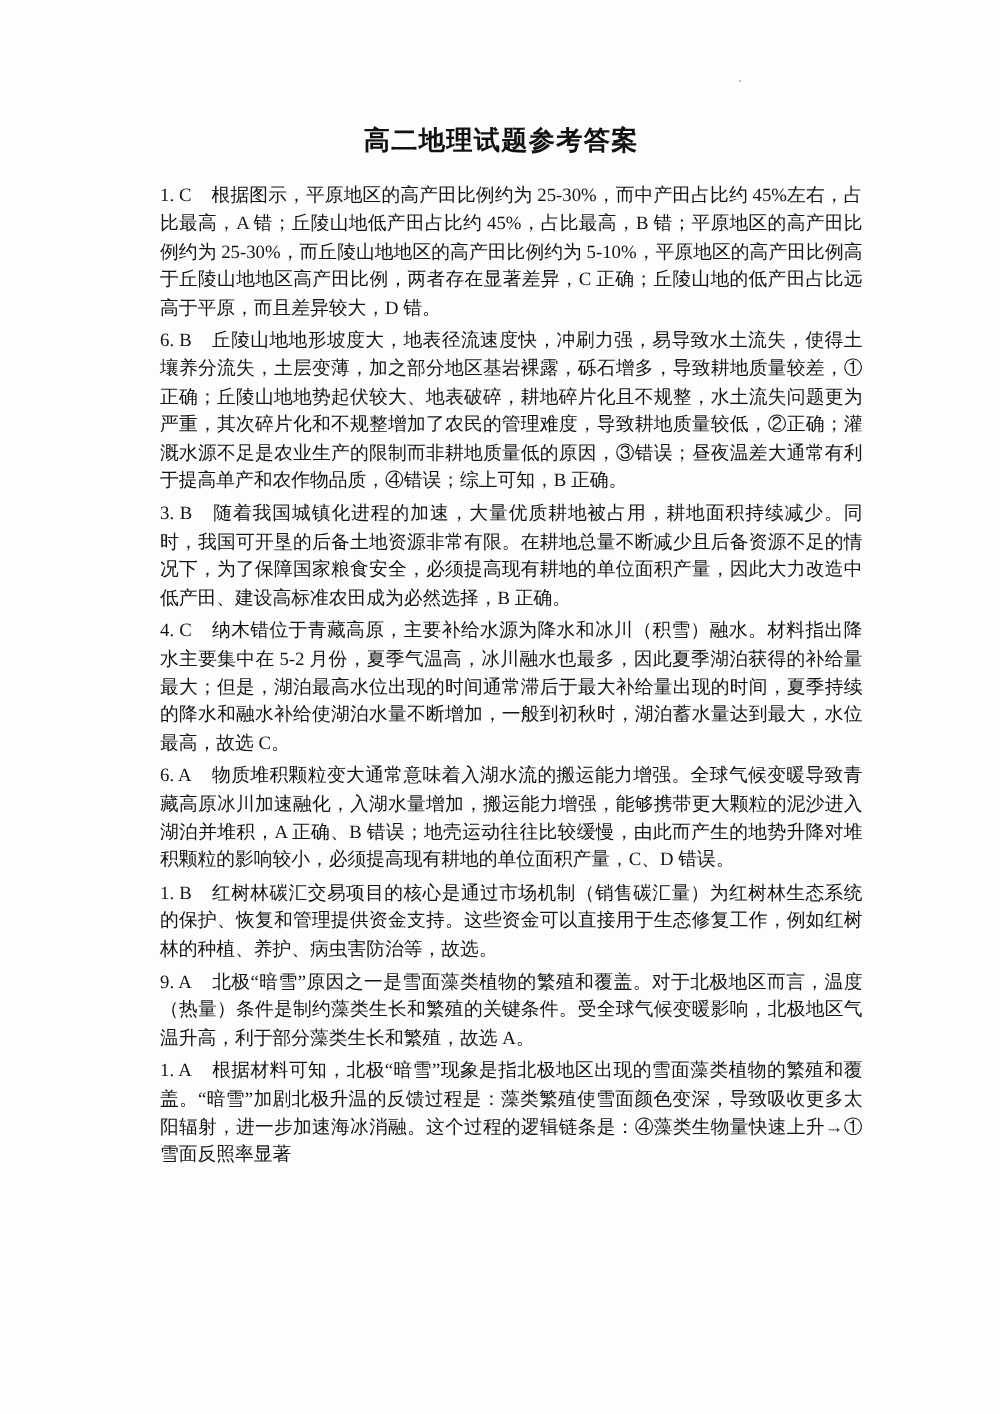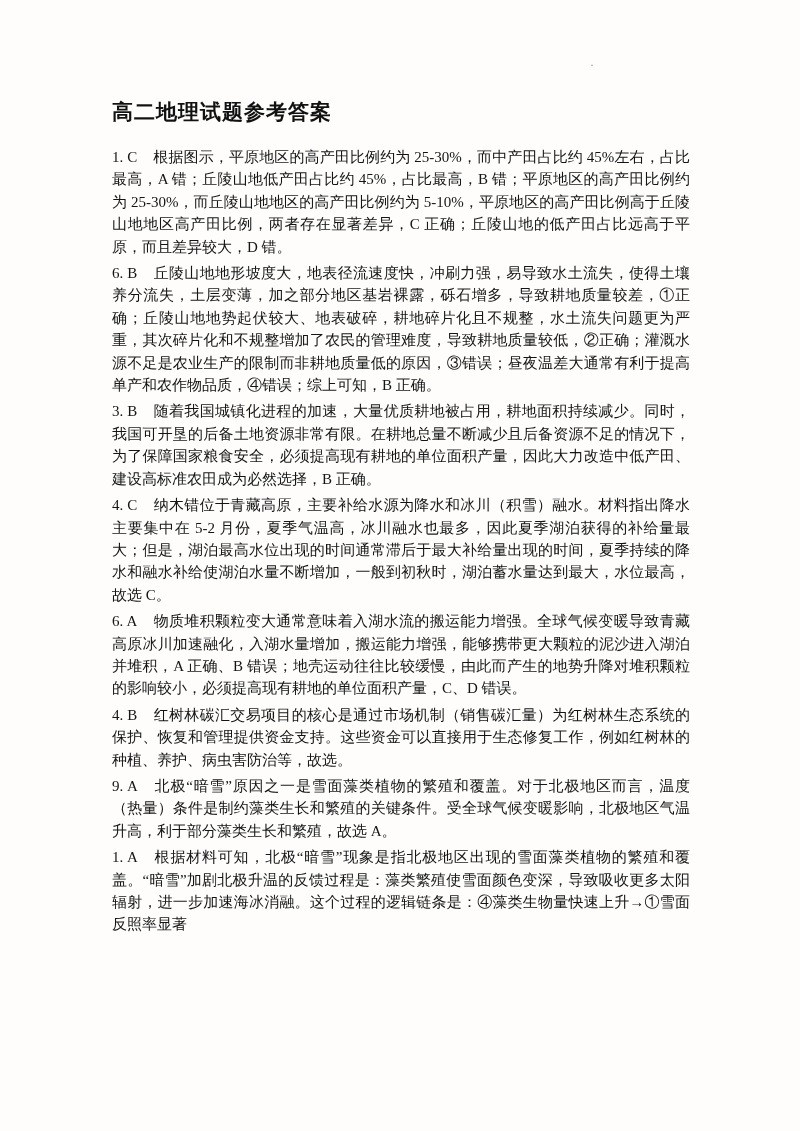--- a/index.html
+++ b/index.html
@@ -28,32 +28,33 @@
     font-size: 12px;
     color: #9a9a9a;
   }
   .content {
     position: absolute;
     left: 112px;
     top: 98px;
     width: 578px;
   }
   .title {
+    text-align: center;
     font-size: 21px;
     font-weight: bold;
     margin: 0 0 20px 0;
     letter-spacing: 1px;
     color: #111;
   }
   .answer {
     font-size: 15px;
     line-height: 22.4px;
     text-align: justify;
     text-justify: inter-ideograph;
-    margin: 0 0 4px 0;
+    margin: 0 0 4px 16px;
     word-break: break-all;
   }
   .answer .label {
     margin-right: 16px;
     white-space: nowrap;
   }
 </style>
 </head>
 <body>
 
@@ -80,21 +81,21 @@
     <p class="answer">
       <span class="label">4. C</span><span>纳木错位于青藏高原，主要补给水源为降水和冰川（积雪）融水。材料指出降水主要集中在 5-2 月份，夏季气温高，冰川融水也最多，因此夏季湖泊获得的补给量最大；但是，湖泊最高水位出现的时间通常滞后于最大补给量出现的时间，夏季持续的降水和融水补给使湖泊水量不断增加，一般到初秋时，湖泊蓄水量达到最大，水位最高，故选 C。</span>
     </p>
 
     <p class="answer">
       <span class="label">6. A</span><span>物质堆积颗粒变大通常意味着入湖水流的搬运能力增强。全球气候变暖导致青藏高原冰川加速融化，入湖水量增加，搬运能力增强，能够携带更大颗粒的泥沙进入湖泊并堆积，A 正确、B 错误；地壳运动往往比较缓慢，由此而产生的地势升降对堆积颗粒的影响较小，必须提高现有耕地的单位面积产量，C、D 错误。</span>
     </p>
 
 
     <p class="answer">
-      <span class="label">4. B</span><span>红树林碳汇交易项目的核心是通过市场机制（销售碳汇量）为红树林生态系统的保护、恢复和管理提供资金支持。这些资金可以直接用于生态修复工作，例如红树林的种植、养护、病虫害防治等，故选。</span>
+      <span class="label">1. B</span><span>红树林碳汇交易项目的核心是通过市场机制（销售碳汇量）为红树林生态系统的保护、恢复和管理提供资金支持。这些资金可以直接用于生态修复工作，例如红树林的种植、养护、病虫害防治等，故选。</span>
     </p>
 
     <p class="answer">
       <span class="label">9. A</span><span>北极“暗雪”原因之一是雪面藻类植物的繁殖和覆盖。对于北极地区而言，温度（热量）条件是制约藻类生长和繁殖的关键条件。受全球气候变暖影响，北极地区气温升高，利于部分藻类生长和繁殖，故选 A。</span>
     </p>
 
     <p class="answer">
       <span class="label">1. A</span><span>根据材料可知，北极“暗雪”现象是指北极地区出现的雪面藻类植物的繁殖和覆盖。“暗雪”加剧北极升温的反馈过程是：藻类繁殖使雪面颜色变深，导致吸收更多太阳辐射，进一步加速海冰消融。这个过程的逻辑链条是：④藻类生物量快速上升→①雪面反照率显著</span>
     </p>
 

